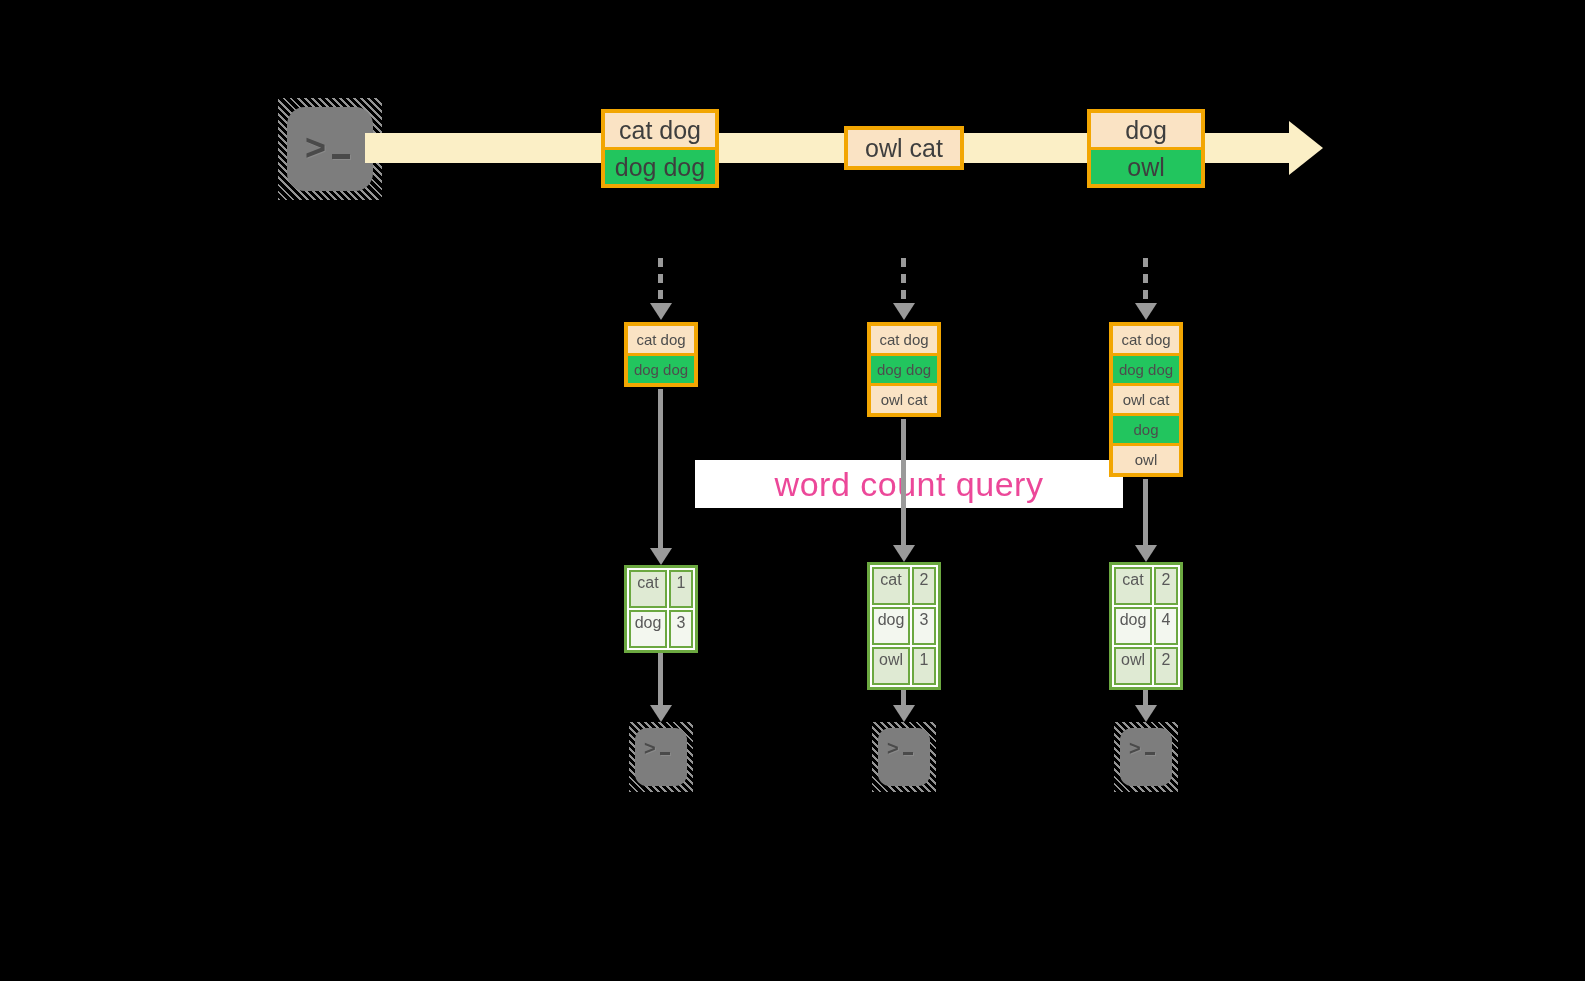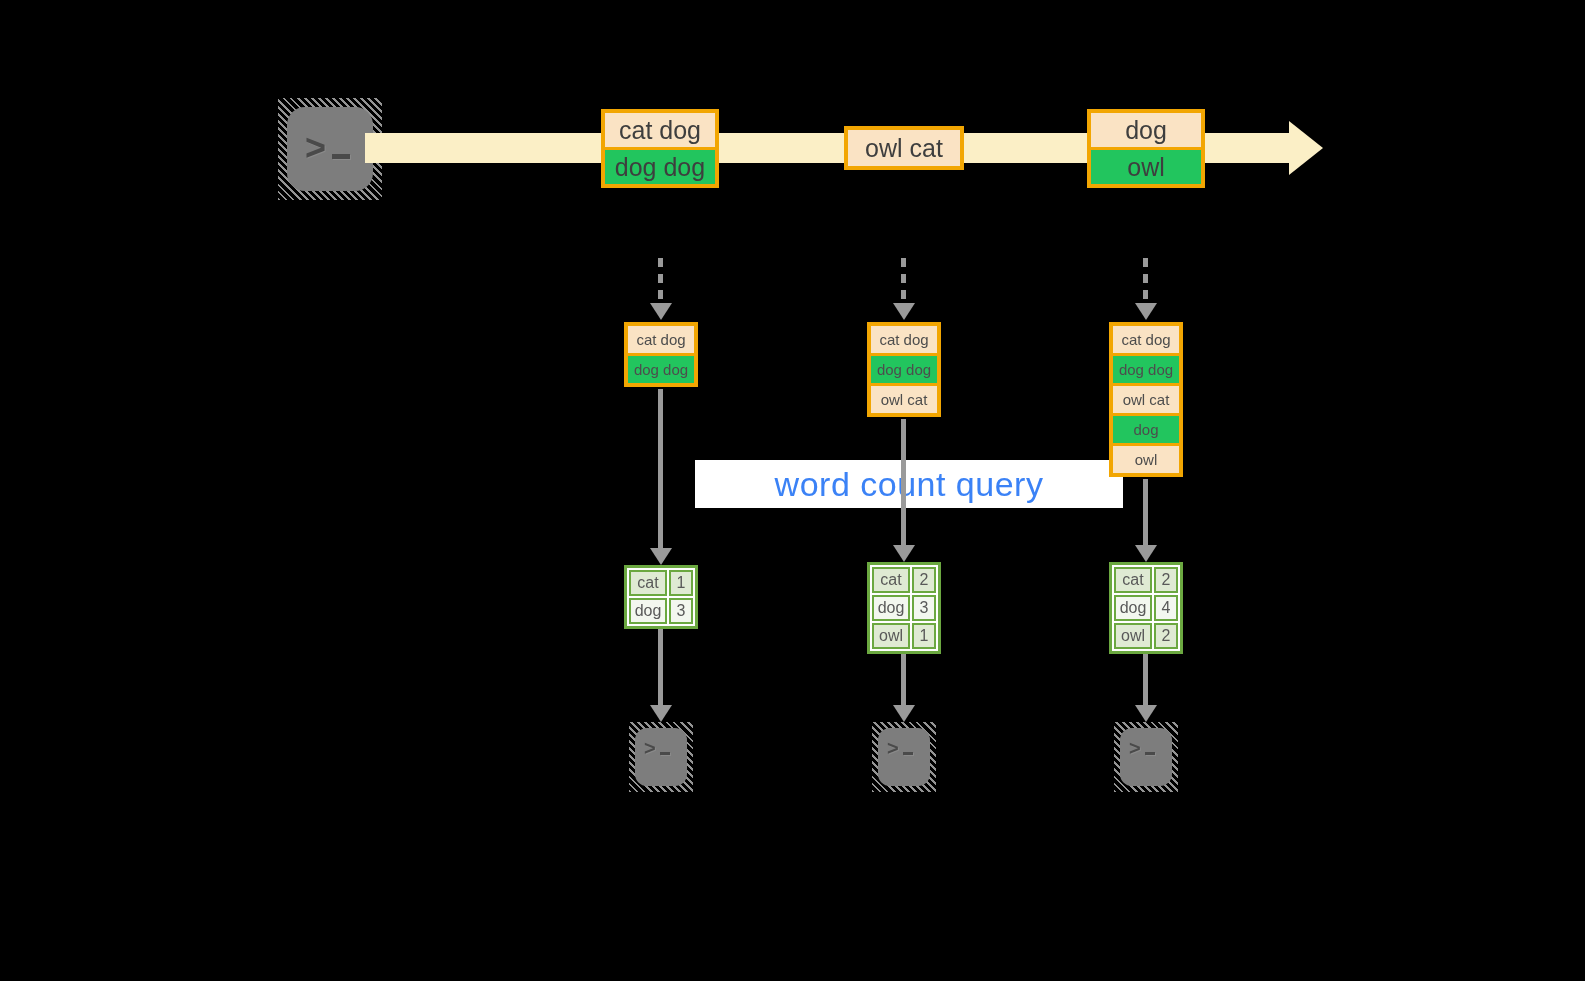--- a/index.html
+++ b/index.html
@@ -60,29 +60,29 @@
   .ahead {
     width:0; height:0; z-index:3;
     border-left:11px solid transparent; border-right:11px solid transparent; border-top:17px solid #9a9a9a;
   }
 
   
   .banner {
     left:695px; top:460px; width:428px; height:48px; background:#ffffff; z-index:2;
     display:flex; align-items:center; justify-content:center;
   }
-  .banner-label { font-size:34px; font-weight:300; color:#3b82f6; letter-spacing:0.5px;text-align:center; }
+  .banner-label { font-size:34px; font-weight:300; color:#ec4899; letter-spacing:0.5px;text-align:center; }
 
   
   .wc {
     border:3px solid #6BA840; background:#ffffff; padding:2px; z-index:4;
     display:grid; grid-template-columns:38px 24px; gap:2px;
   }
   .wcell {
-    border:2px solid #6BA840; height:26px; line-height:21px; text-align:center;
+    border:2px solid #6BA840; height:38px; line-height:21px; text-align:center;
     font-size:16px; color:#595959; box-sizing:border-box;
   }
   .ra { background:#DFEAD3; }
   .rb { background:#F3F7EF; }
 </style>
 </head>
 <body>
 
 <div class="canvas">
 

